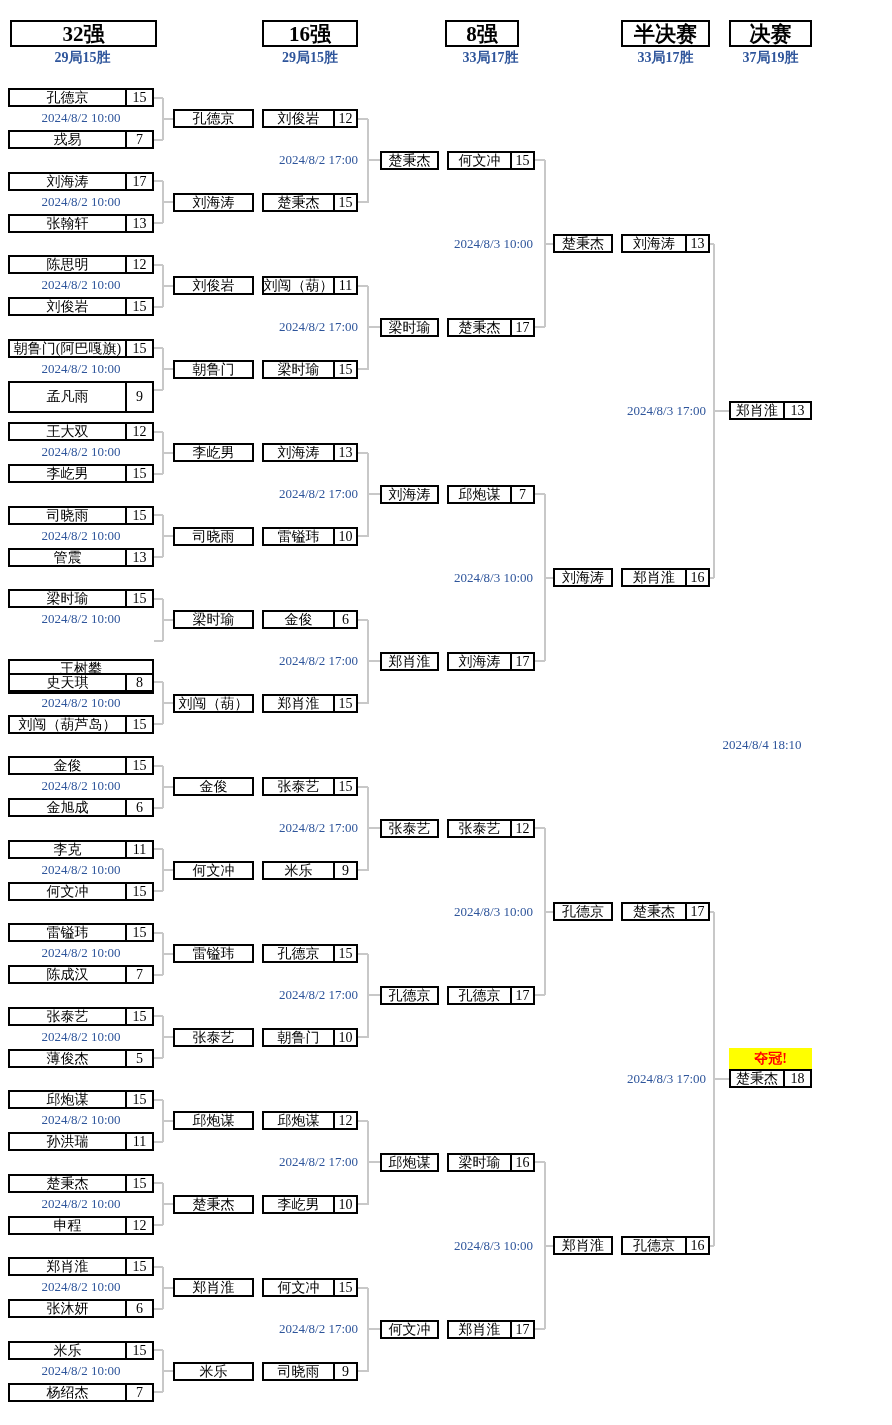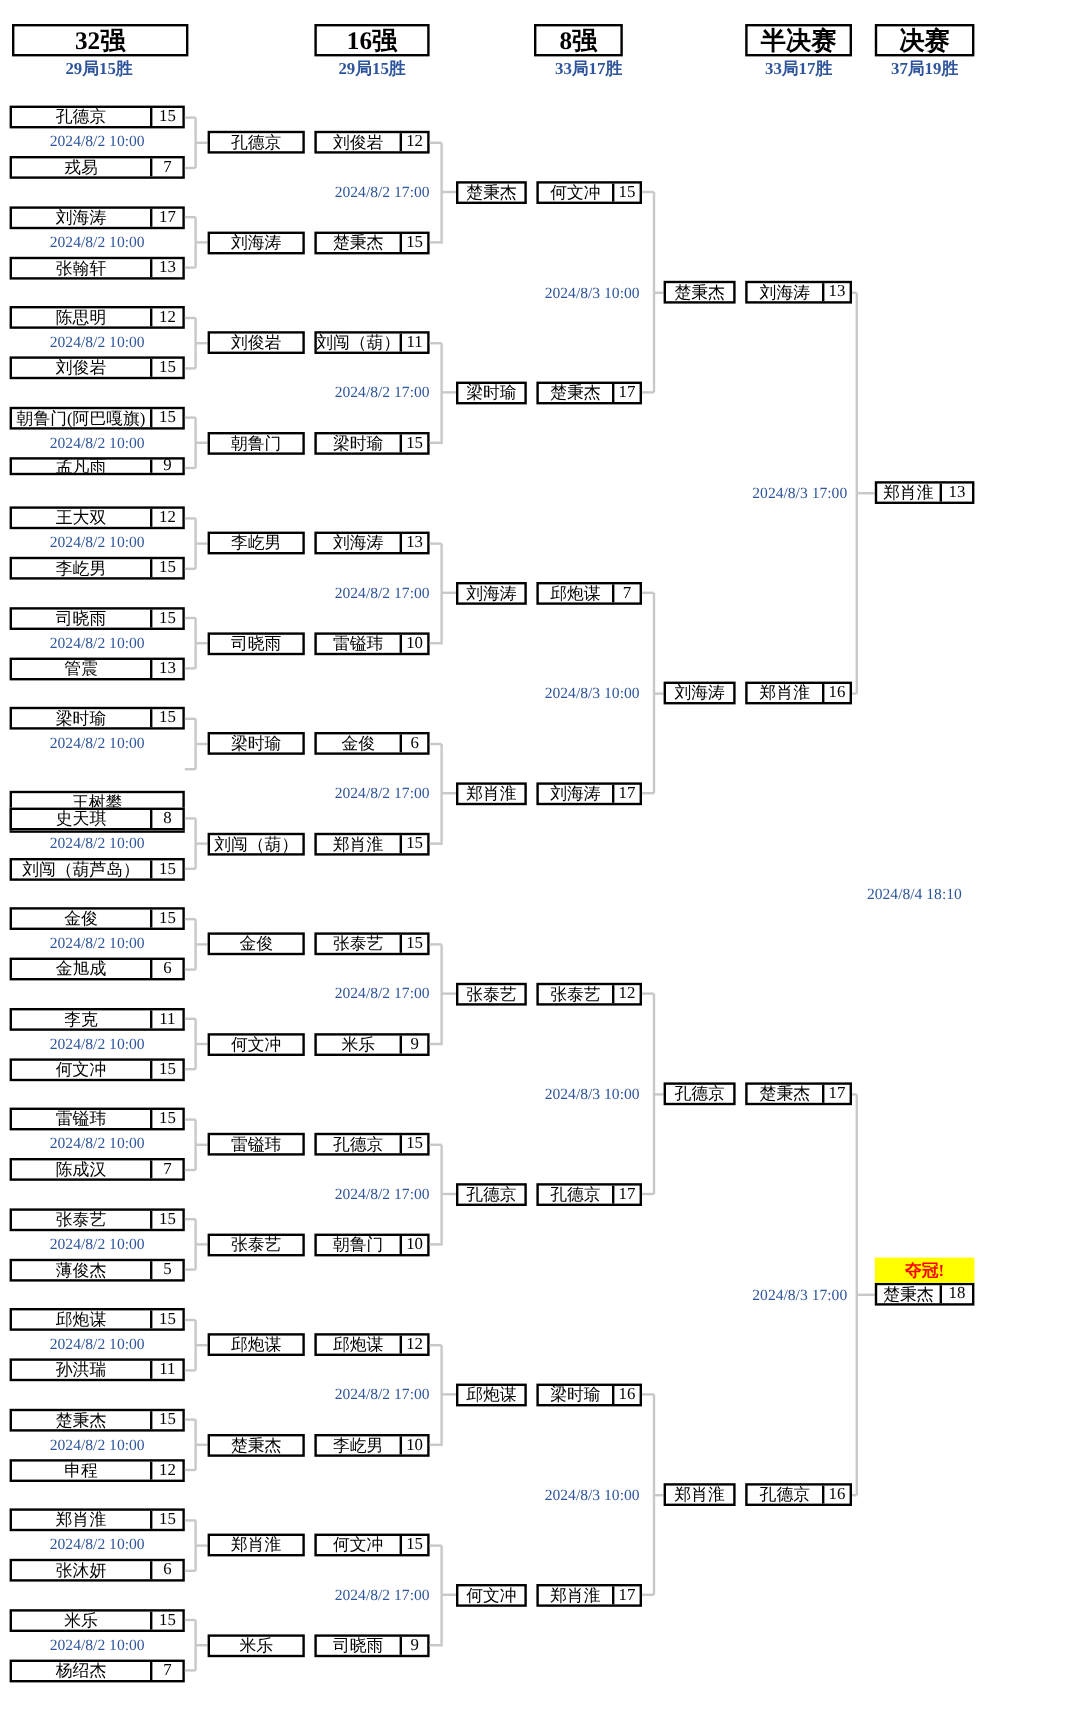--- a/index.html
+++ b/index.html
@@ -70,21 +70,21 @@
     </div>
     <div class="hl" style="left: 154px; top: 264px; width: 9px; height: 2px;"></div>
     <div class="hl" style="left: 154px; top: 306px; width: 9px; height: 2px;"></div>
     <div class="vl" style="left: 162px; top: 265px; width: 2px; height: 42px;"></div>
     <div class="hl" style="left: 163px; top: 285px; width: 10px; height: 2px;"></div>
     <div class="box" style="left: 8px; top: 339px; width: 146px; height: 19px;">
       <div class="cname">朝鲁门(阿巴嘎旗)</div>
       <div class="cscore" style="width: 27px;">15</div>
     </div>
     <div class="date c" style="left: 8px; top: 359px; width: 146px; height: 20px;">2024/8/2 10:00</div>
-    <div class="box" style="left: 8px; top: 381px; width: 146px; height: 15px;">
+    <div class="box" style="left: 8px; top: 381px; width: 146px; height: 32px;">
       <div class="cname">孟凡雨</div>
       <div class="cscore" style="width: 27px;">9</div>
     </div>
     <div class="hl" style="left: 154px; top: 347px; width: 9px; height: 2px;"></div>
     <div class="hl" style="left: 154px; top: 389px; width: 9px; height: 2px;"></div>
     <div class="vl" style="left: 162px; top: 348px; width: 2px; height: 42px;"></div>
     <div class="hl" style="left: 163px; top: 368px; width: 10px; height: 2px;"></div>
     <div class="box" style="left: 8px; top: 422px; width: 146px; height: 19px;">
       <div class="cname">王大双</div>
       <div class="cscore" style="width: 27px;">12</div>

